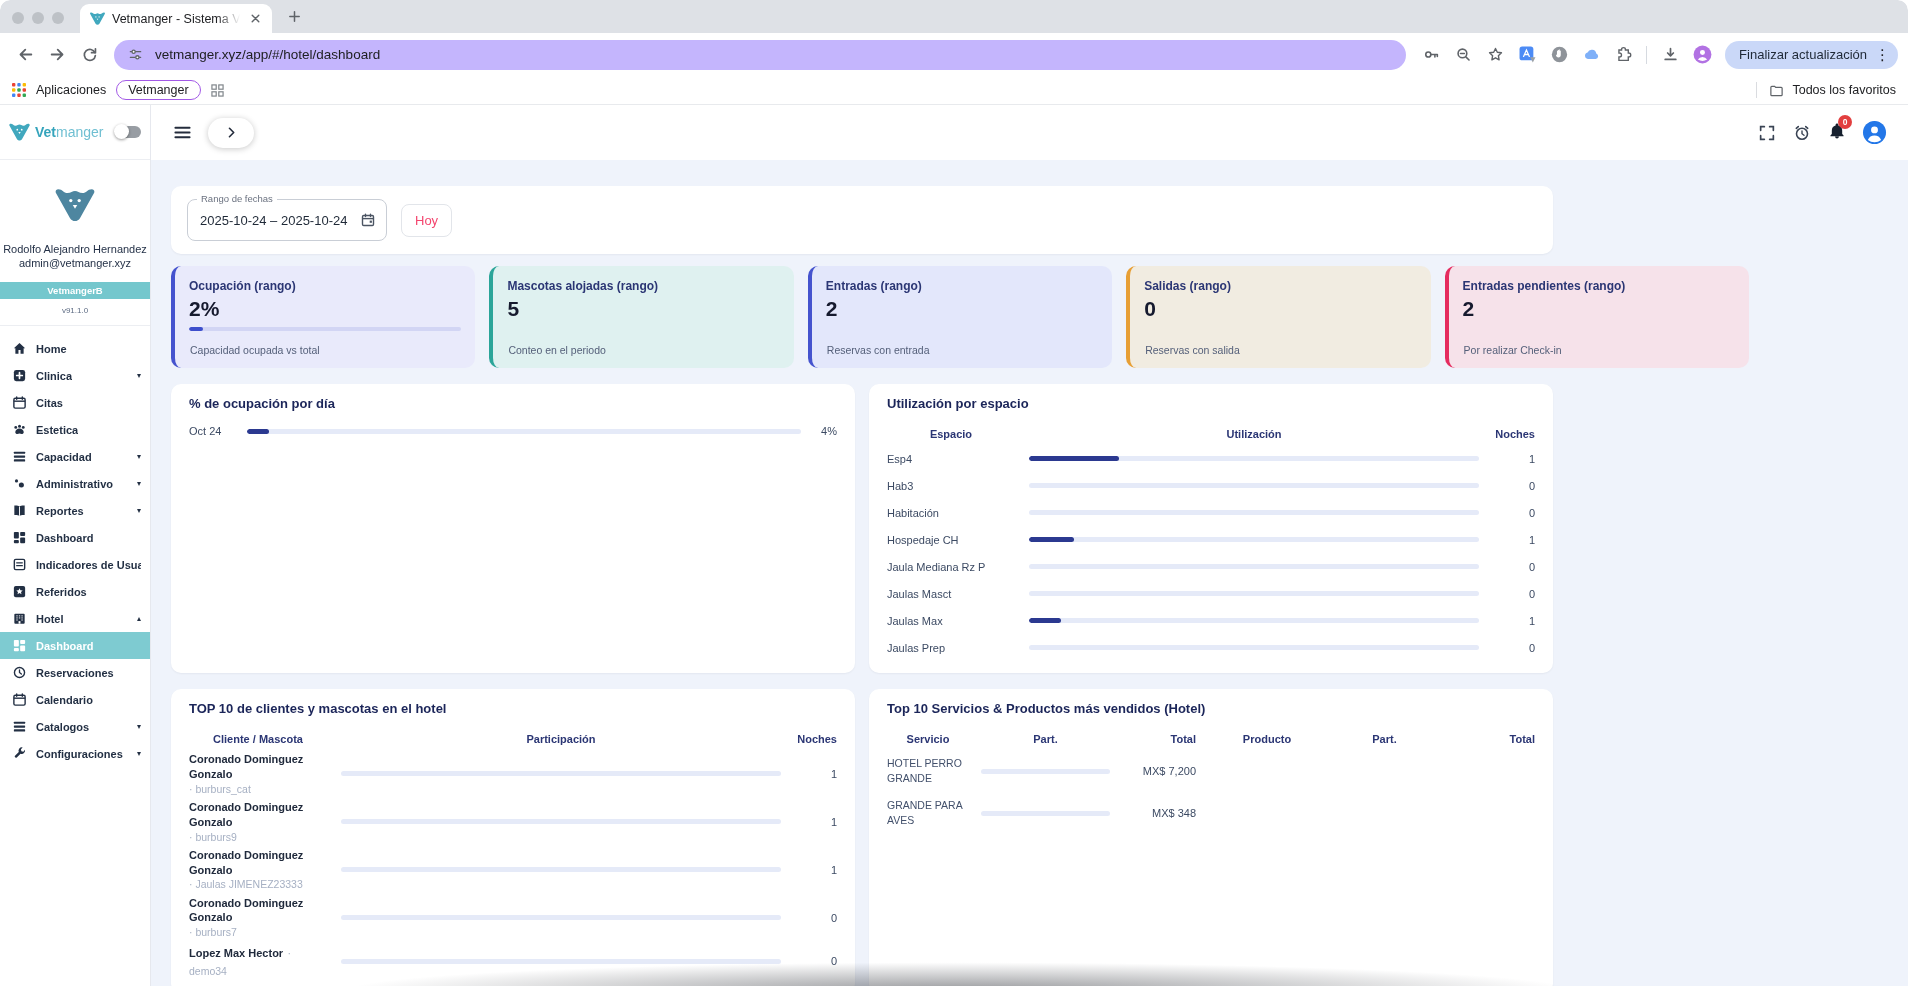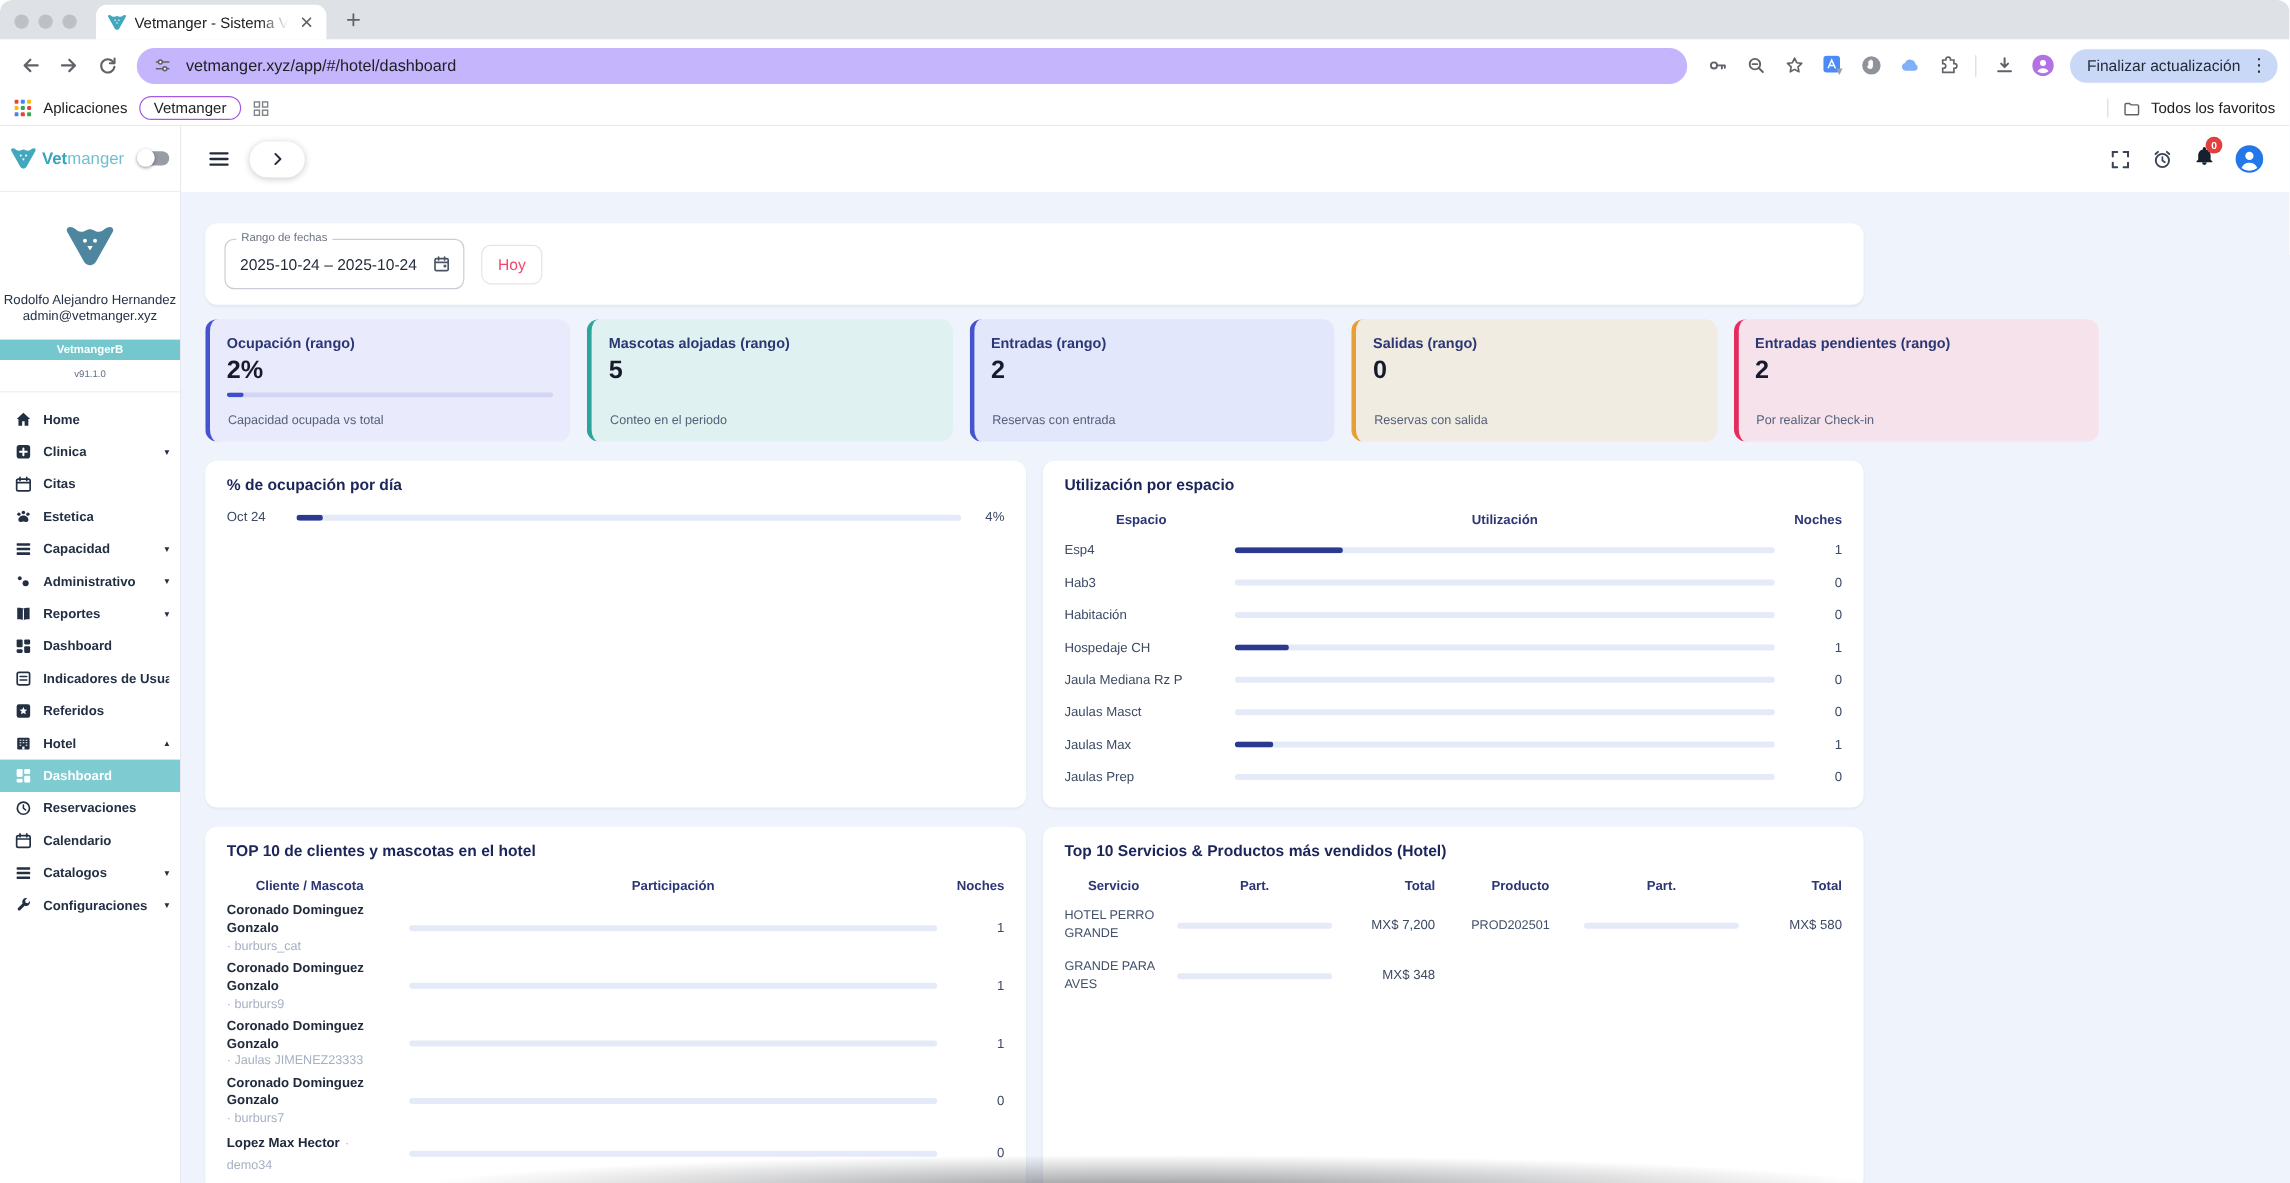--- a/index.html
+++ b/index.html
@@ -680,27 +680,20 @@
                     </span>
                   <span class="num-r">MX$ 348</span>
                 </div>
               </div>
               <div>
                 <div class="tbl-head cols-sale">
                   <span class="th-c">Producto</span>
                   <span class="th-c">Part.</span>
                   <span class="th-r">Total</span>
                 </div>
-                <div class="trow cols-sale srow">
-                  <span class="sale-label">PROD202501</span>
-                  <span class="bar">
-                      <span class="bar-fill" style="width: 0%;"></span>
-                    </span>
-                  <span class="num-r">MX$ 580</span>
-                </div>
               </div>
             </div>
           </div>
         </div>
 
       </div>
     </div>
   </div>
 
   <div class="dock-shadow"></div>

